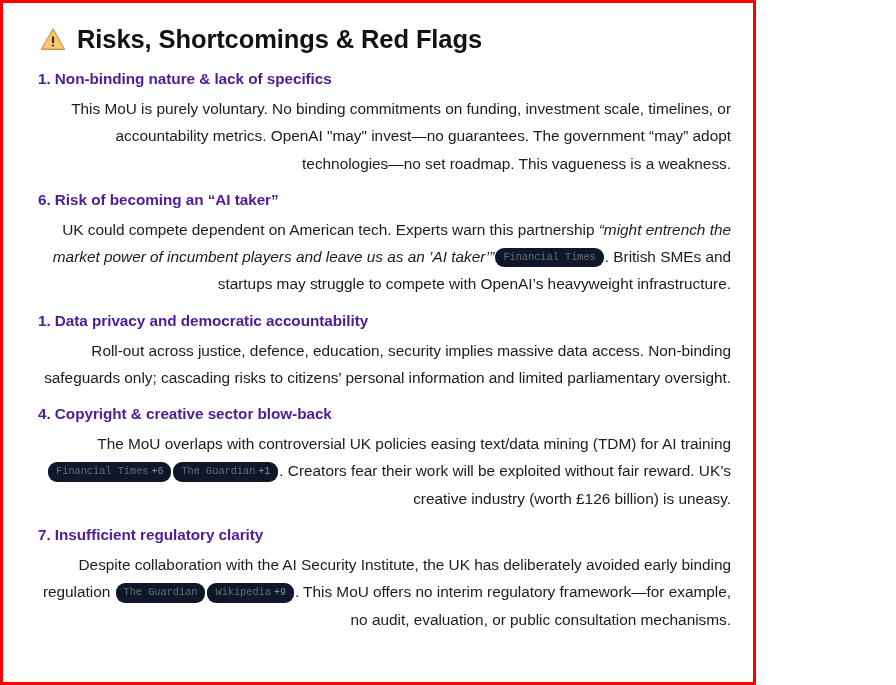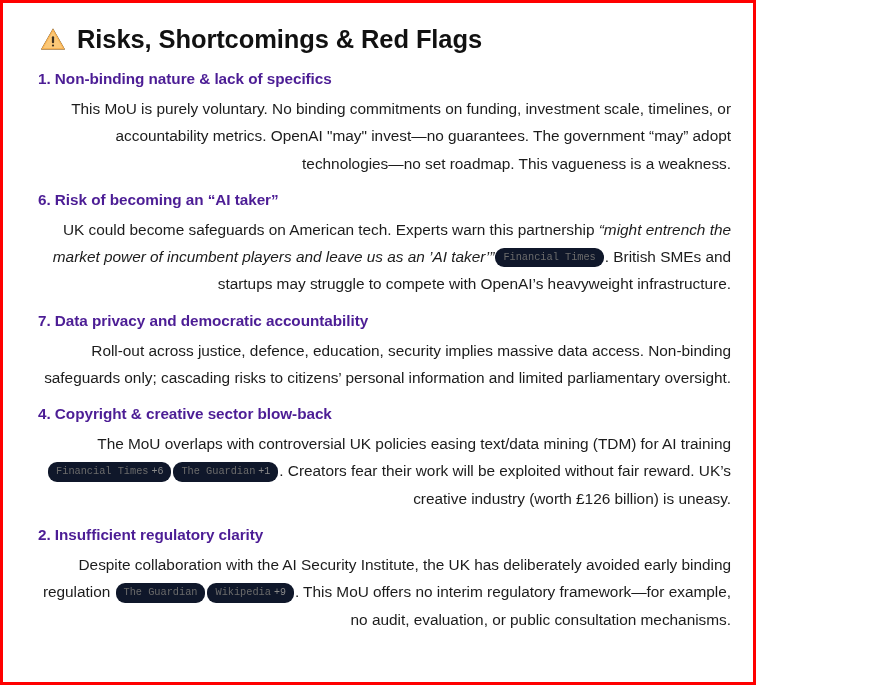--- a/index.html
+++ b/index.html
@@ -106,31 +106,31 @@
     <div class="page-title">Risks, Shortcomings &amp; Red Flags</div>
   </div>
 
   <div class="section">
     <div class="section-heading">1. Non-binding nature &amp; lack of specifics</div>
     <p class="section-body"><span>This MoU is purely voluntary. No binding commitments on funding, investment scale, timelines, or accountability metrics. OpenAI "may" invest—no guarantees. The government “may” adopt technologies—no set roadmap. This vagueness is a weakness.</span></p>
   </div>
 
   <div class="section">
     <div class="section-heading">6. Risk of becoming an “AI taker”</div>
-    <p class="section-body"><span>UK could become safeguards on American tech. Experts warn this partnership </span><span class="quote-em">“might entrench the market power of incumbent players and leave us as an ’AI taker’”</span><span class="cite"><span>Financial Times</span></span><span>. British SMEs and startups may struggle to compete with OpenAI’s heavyweight infrastructure.</span></p>
+    <p class="section-body"><span>UK could compete dependent on American tech. Experts warn this partnership </span><span class="quote-em">“might entrench the market power of incumbent players and leave us as an ’AI taker’”</span><span class="cite"><span>Financial Times</span></span><span>. British SMEs and startups may struggle to compete with OpenAI’s heavyweight infrastructure.</span></p>
   </div>
 
   <div class="section">
-    <div class="section-heading">7. Data privacy and democratic accountability</div>
+    <div class="section-heading">1. Data privacy and democratic accountability</div>
     <p class="section-body"><span>Roll-out across justice, defence, education, security implies massive data access. Non-binding safeguards only; cascading risks to citizens’ personal information and limited parliamentary oversight.</span></p>
   </div>
 
   <div class="section">
     <div class="section-heading">4. Copyright &amp; creative sector blow-back</div>
     <p class="section-body"><span>The MoU overlaps with controversial UK policies easing text/data mining (TDM) for AI training </span><span class="cite"><span>Financial Times</span><span class="cite-more">+6</span></span><span class="cite"><span>The Guardian</span><span class="cite-more">+1</span></span><span>. Creators fear their work will be exploited without fair reward. UK’s creative industry (worth £126 billion) is uneasy.</span></p>
   </div>
 
   <div class="section">
-    <div class="section-heading">2. Insufficient regulatory clarity</div>
+    <div class="section-heading">7. Insufficient regulatory clarity</div>
     <p class="section-body"><span>Despite collaboration with the AI Security Institute, the UK has deliberately avoided early binding regulation </span><span class="cite"><span>The Guardian</span></span><span class="cite"><span>Wikipedia</span><span class="cite-more">+9</span></span><span>. This MoU offers no interim regulatory framework—for example, no audit, evaluation, or public consultation mechanisms.</span></p>
   </div>
 
 </div>
 
 </body></html>

